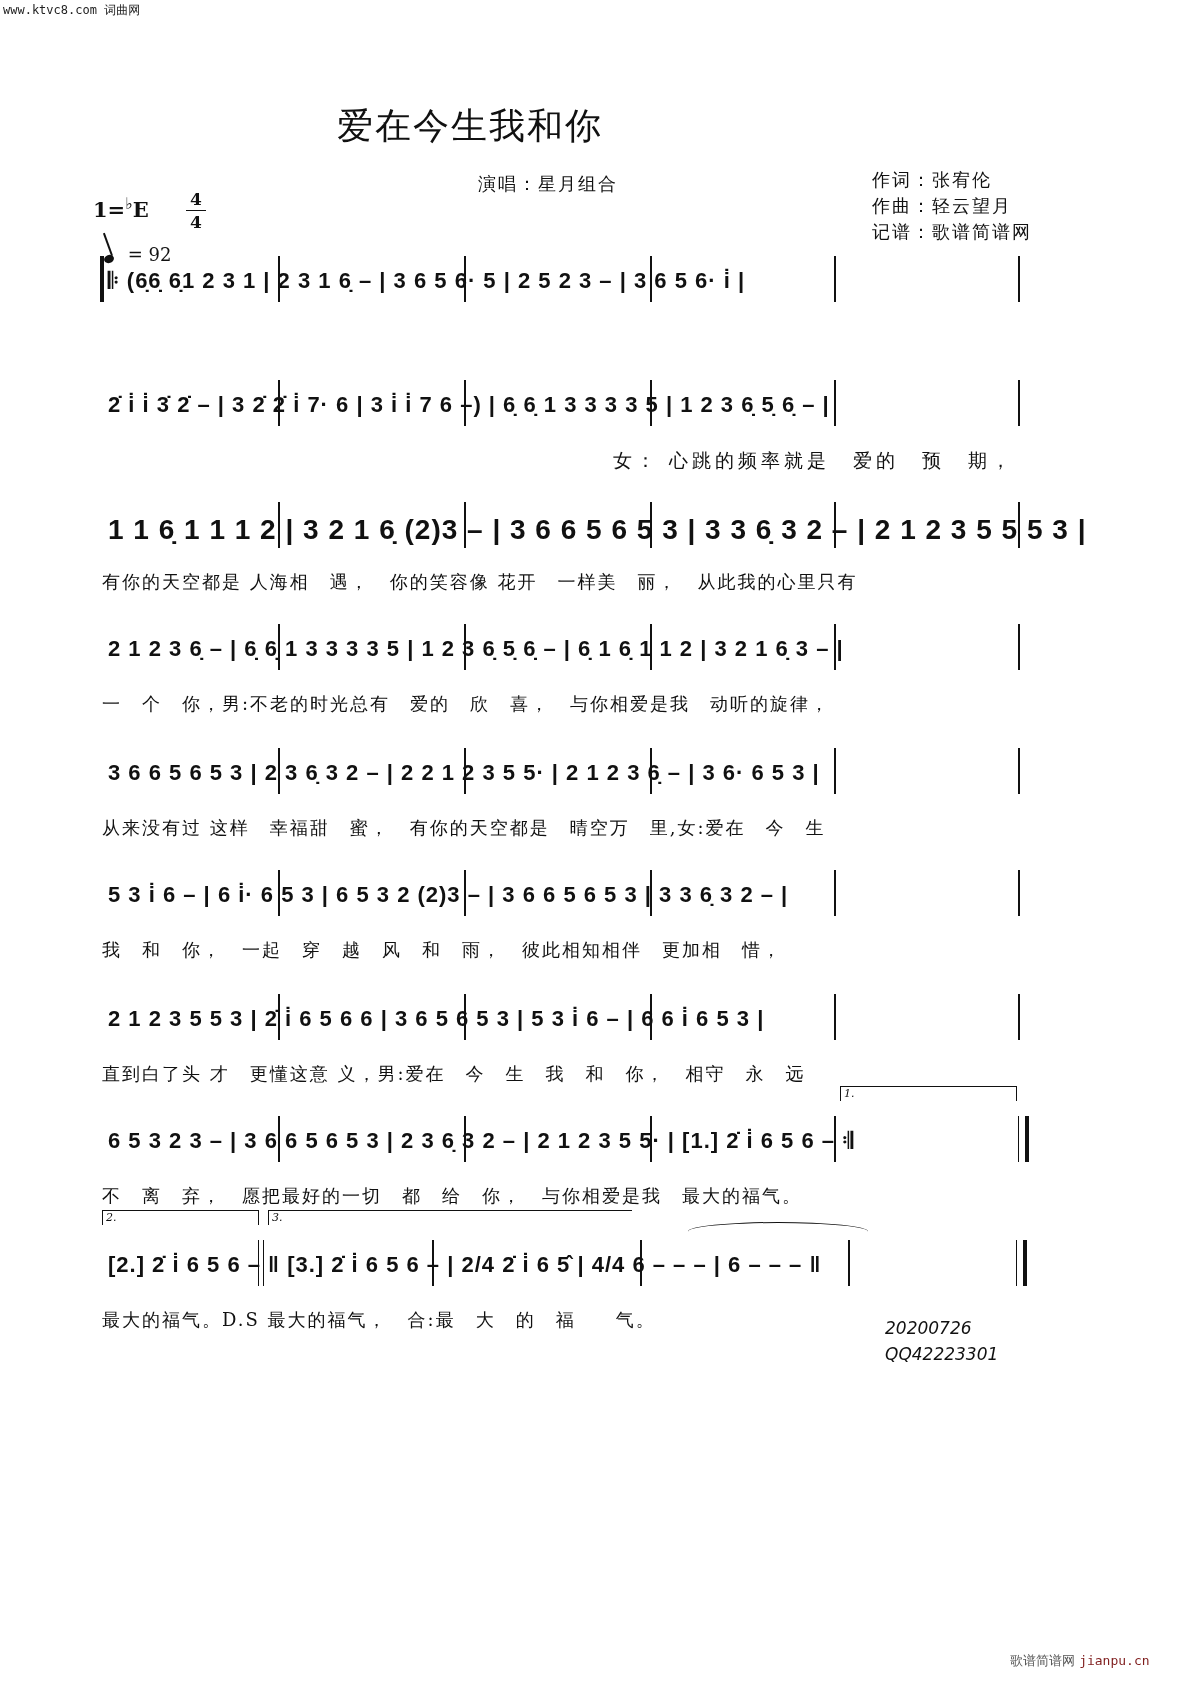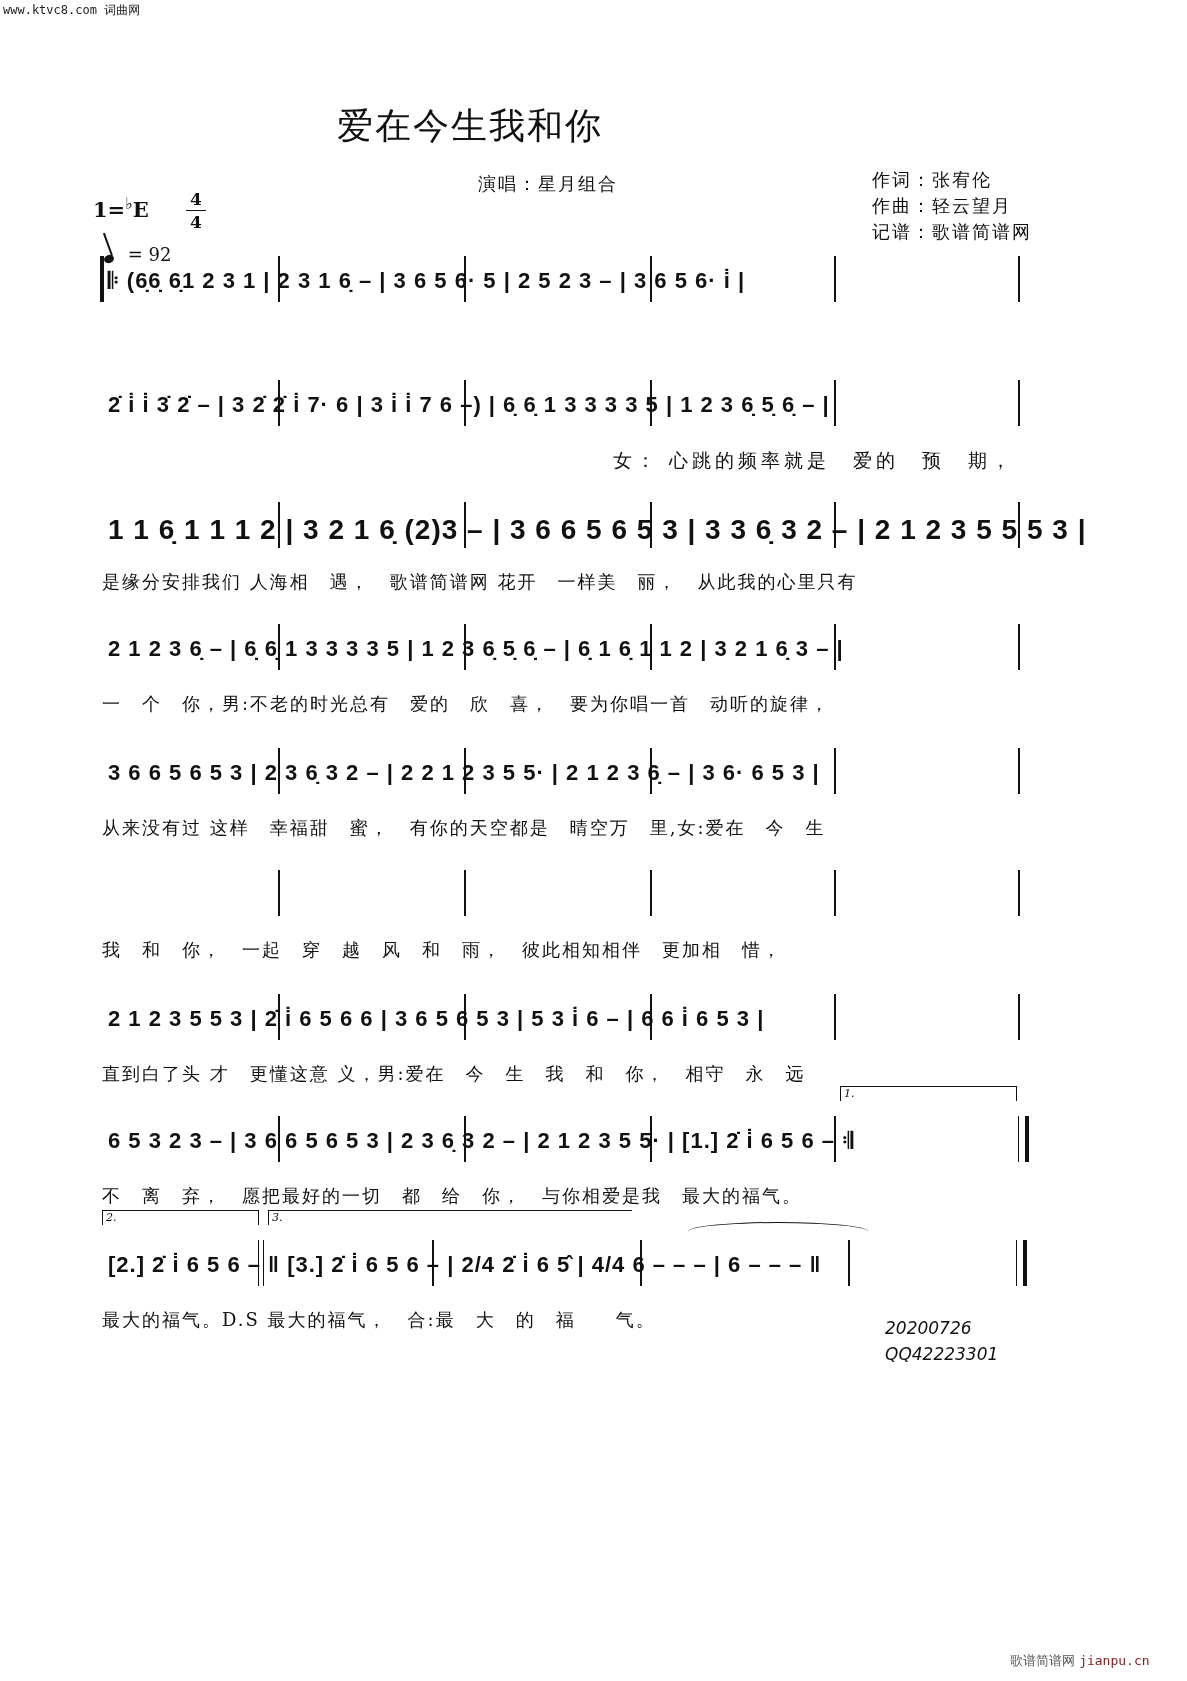--- a/index.html
+++ b/index.html
@@ -75,44 +75,45 @@
   <div class="lyrics" style="left:505px;">女： 心跳的频率就是　爱的　预　期，</div>
 </div>
 
 <div class="system" style="top:514px;">
   <div class="notes-line" style="font-size:28px; letter-spacing:1px;">1 1 6̣ 1 1 1 2 | 3 2 1 6̣ (2)3 – | 3 6 6 5 6 5 3 | 3 3 6̣ 3 2 – | 2 1 2 3 5 5 5 3 |</div>
   <div class="barline" style="left:170px;"></div>
   <div class="barline" style="left:356px;"></div>
   <div class="barline" style="left:542px;"></div>
   <div class="barline" style="left:726px;"></div>
   <div class="barline" style="left:910px;"></div>
-  <div class="lyrics" style="left:-6px; font-size:18px; letter-spacing:2px;">是缘分安排我们 人海相　遇，　歌谱简谱网 花开　一样美　丽，　从此我的心里只有</div>
+  <div class="lyrics" style="left:-6px; font-size:18px; letter-spacing:2px;">有你的天空都是 人海相　遇，　你的笑容像 花开　一样美　丽，　从此我的心里只有</div>
 </div>
 
 <div class="system" style="top:636px;">
   <div class="notes-line" style="font-size:22px; letter-spacing:1px;">2 1 2 3 6̣ – | 6̣ 6̣ 1 3 3 3 3 5 | 1 2 3 6̣ 5̣ 6̣ – | 6̣ 1 6̣ 1 1 2 | 3 2 1 6̣ 3 – |</div>
   <div class="barline" style="left:170px;"></div>
   <div class="barline" style="left:356px;"></div>
   <div class="barline" style="left:542px;"></div>
   <div class="barline" style="left:726px;"></div>
   <div class="barline" style="left:910px;"></div>
-  <div class="lyrics" style="left:-6px; font-size:18px; letter-spacing:2px;">一　个　你，男:不老的时光总有　爱的　欣　喜，　要为你唱一首　动听的旋律，</div>
+  <div class="lyrics" style="left:-6px; font-size:18px; letter-spacing:2px;">一　个　你，男:不老的时光总有　爱的　欣　喜，　与你相爱是我　动听的旋律，</div>
 </div>
 
 <div class="system" style="top:760px;">
   <div class="notes-line" style="font-size:22px; letter-spacing:1px;">3 6 6 5 6 5 3 | 2 3 6̣ 3 2 – | 2 2 1 2 3 5 5· | 2 1 2 3 6̣ – | 3 6· 6 5 3 |</div>
   <div class="barline" style="left:170px;"></div>
   <div class="barline" style="left:356px;"></div>
   <div class="barline" style="left:542px;"></div>
   <div class="barline" style="left:726px;"></div>
   <div class="barline" style="left:910px;"></div>
   <div class="lyrics" style="left:-6px; font-size:18px; letter-spacing:2px;">从来没有过 这样　幸福甜　蜜，　有你的天空都是　晴空万　里,女:爱在　今　生</div>
 </div>
 
 <div class="system" style="top:882px;">
+  <div class="notes-line" style="font-size:22px; letter-spacing:1px;">5 3 i̇ 6 – | 6 i̇· 6 5 3 | 6 5 3 2 (2)3 – | 3 6 6 5 6 5 3 | 3 3 6̣ 3 2 – |</div>
   <div class="barline" style="left:170px;"></div>
   <div class="barline" style="left:356px;"></div>
   <div class="barline" style="left:542px;"></div>
   <div class="barline" style="left:726px;"></div>
   <div class="barline" style="left:910px;"></div>
   <div class="lyrics" style="left:-6px; font-size:18px; letter-spacing:2px;">我　和　你，　一起　穿　越　风　和　雨，　彼此相知相伴　更加相　惜，</div>
 </div>
 
 <div class="system" style="top:1006px;">
   <div class="notes-line" style="font-size:22px; letter-spacing:1px;">2 1 2 3 5 5 3 | 2̇ i̇ 6 5 6 6 | 3 6 5 6 5 3 | 5 3 i̇ 6 – | 6 6 i̇ 6 5 3 |</div>

